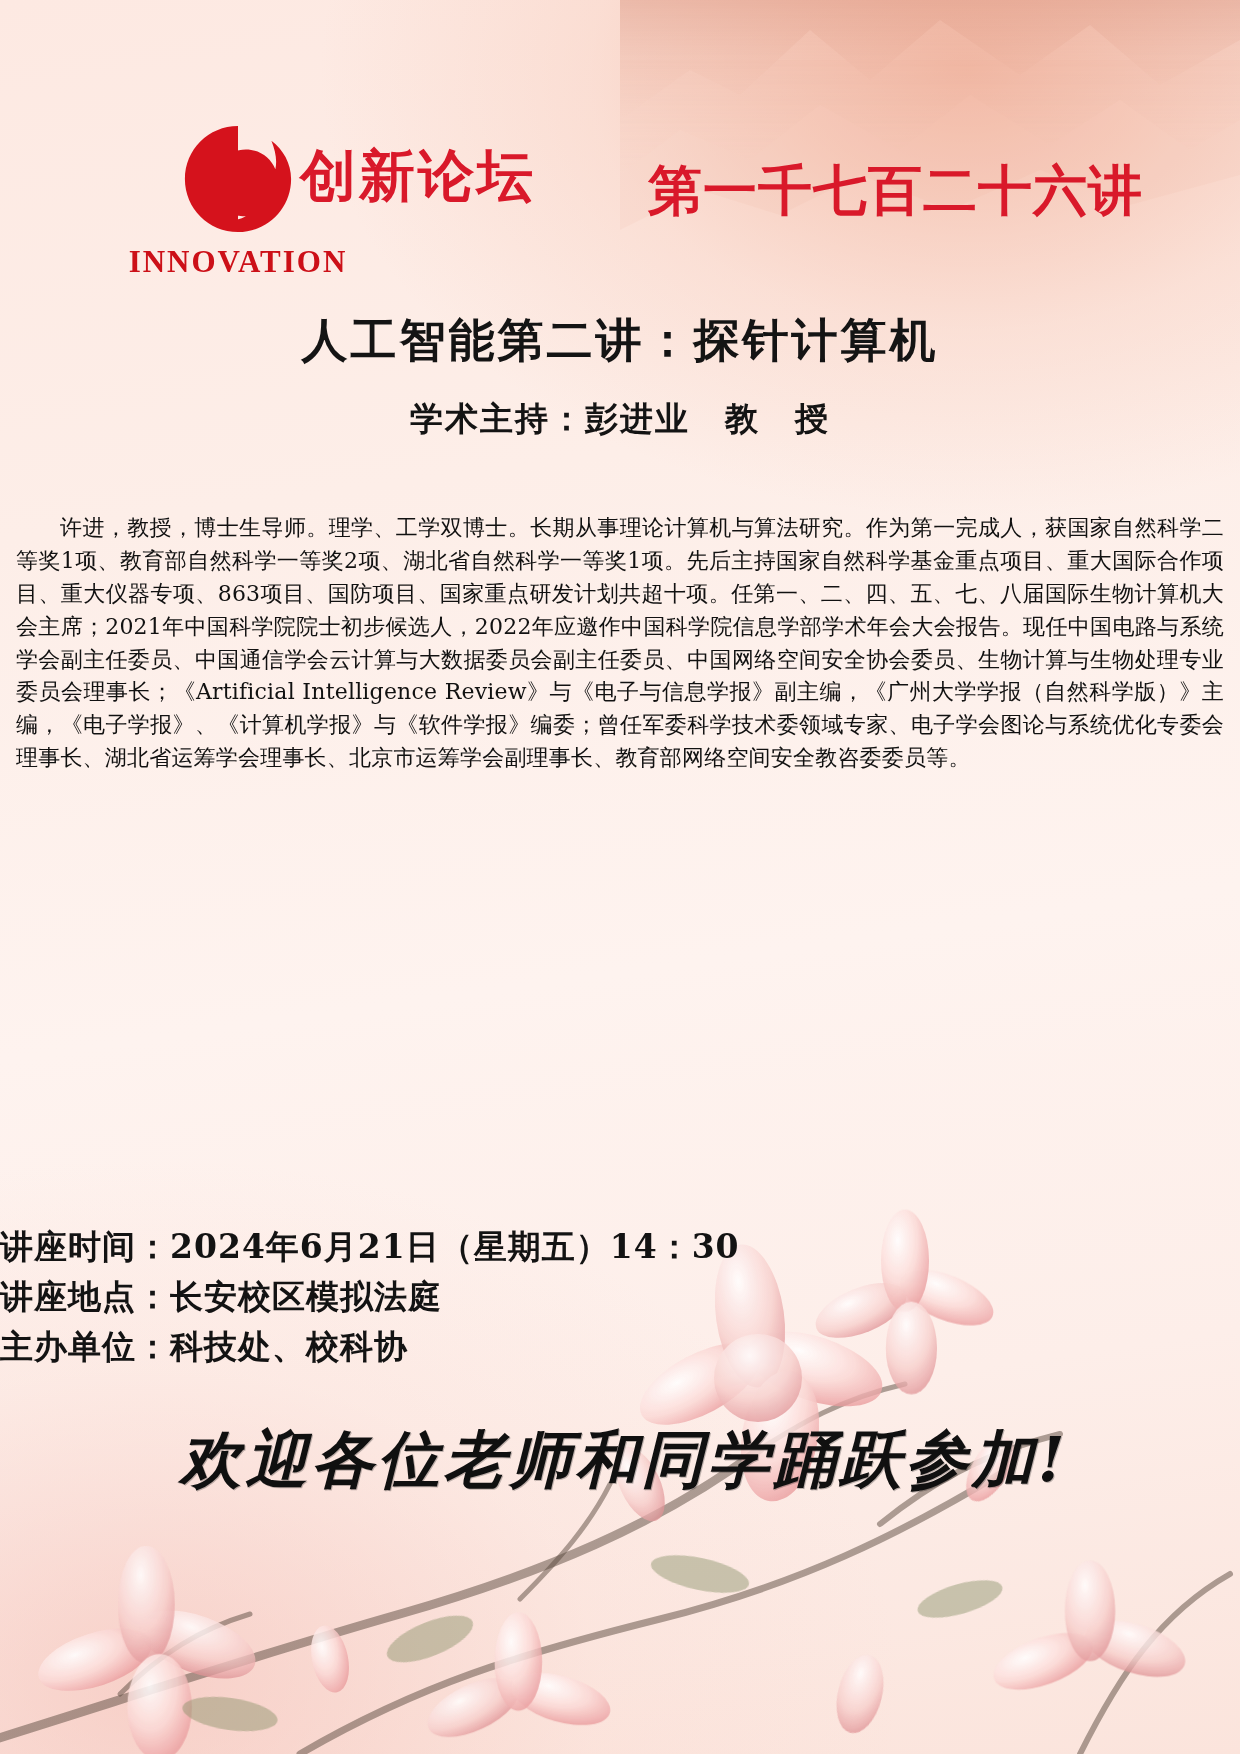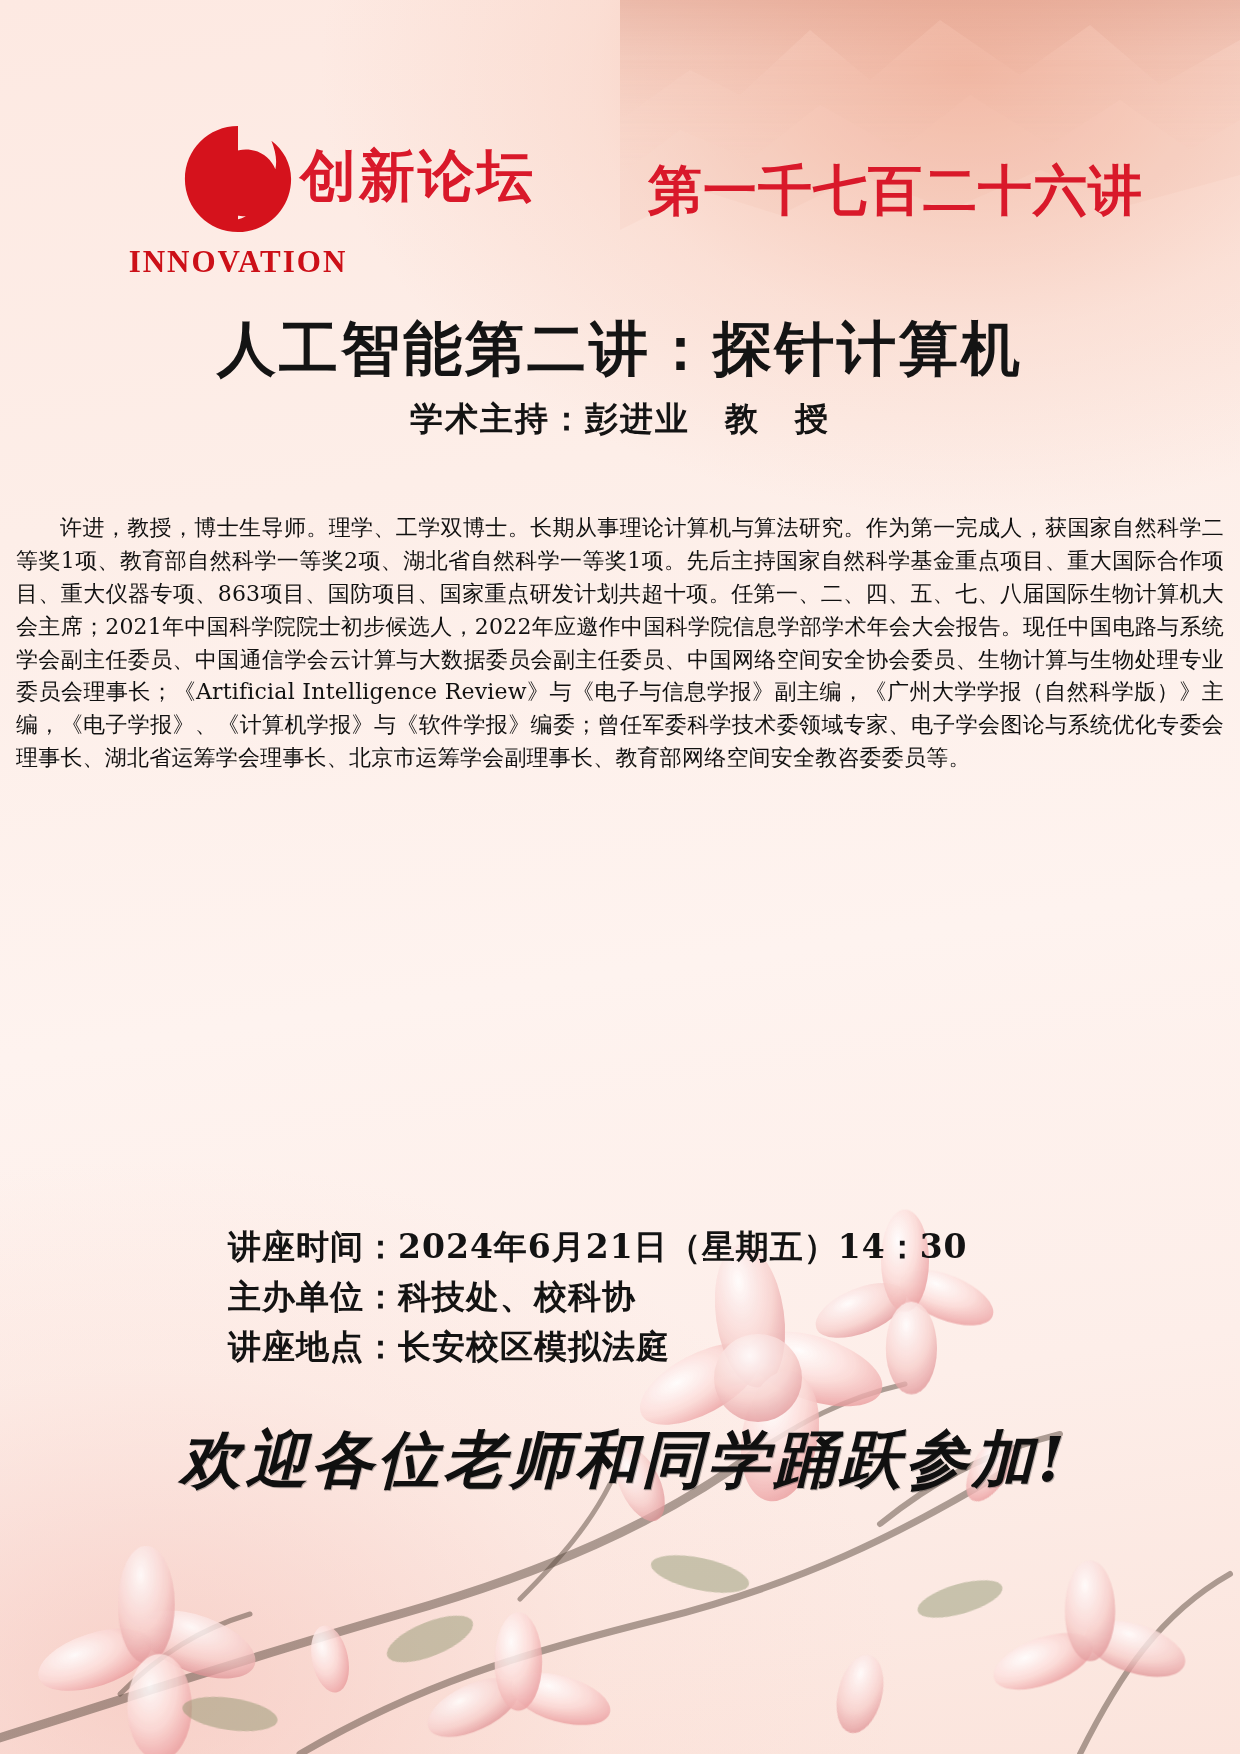--- a/index.html
+++ b/index.html
@@ -100,21 +100,21 @@
 
   
   .talk-title {
     position: absolute;
     top: 310px;
     left: 0;
     width: 1240px;
     text-align: center;
     font-family: "DejaVu Serif", "Liberation Serif", serif;
     font-weight: 700;
-    font-size: 59px;
+    font-size: 46px;
     color: #141414;
     letter-spacing: 3px;
   }
 
   
   .speakers {
     position: absolute;
     top: 392px;
     left: 0;
     width: 1240px;
@@ -151,21 +151,20 @@
     left: 0;
     width: 1240px;
     font-family: "DejaVu Serif", "Liberation Serif", serif;
     font-size: 33px;
     font-weight: 700;
     color: #131313;
     line-height: 1.52;
     letter-spacing: 1px;
   }
   .info-row {
-    padding-left: 228px;
     white-space: pre;
   }
 
   
   .closing {
     position: absolute;
     top: 1418px;
     left: 4px;
     width: 1240px;
     text-align: center;
@@ -296,19 +295,19 @@
   <div class="talk-title">人工智能第二讲：探针计算机</div>
 
   <div class="speakers">
     <div>学术主持：彭进业　教　授</div>
   </div>
 
   <div class="bio">许进，教授，博士生导师。理学、工学双博士。长期从事理论计算机与算法研究。作为第一完成人，获国家自然科学二等奖1项、教育部自然科学一等奖2项、湖北省自然科学一等奖1项。先后主持国家自然科学基金重点项目、重大国际合作项目、重大仪器专项、863项目、国防项目、国家重点研发计划共超十项。任第一、二、四、五、七、八届国际生物计算机大会主席；2021年中国科学院院士初步候选人，2022年应邀作中国科学院信息学部学术年会大会报告。现任中国电路与系统学会副主任委员、中国通信学会云计算与大数据委员会副主任委员、中国网络空间安全协会委员、生物计算与生物处理专业委员会理事长；《Artificial Intelligence Review》与《电子与信息学报》副主编，《广州大学学报（自然科学版）》主编，《电子学报》、《计算机学报》与《软件学报》编委；曾任军委科学技术委领域专家、电子学会图论与系统优化专委会理事长、湖北省运筹学会理事长、北京市运筹学会副理事长、教育部网络空间安全教咨委委员等。</div>
 
   <div class="info">
     <div class="info-row">讲座时间：2024年6月21日（星期五）14：30</div>
+    <div class="info-row">讲座地点：长安校区模拟法庭</div>
     <div class="info-row">主办单位：科技处、校科协</div>
-    <div class="info-row">讲座地点：长安校区模拟法庭</div>
   </div>
 
   <div class="closing">欢迎各位老师和同学踊跃参加!</div>
 
 </div>
 
 </body></html>

